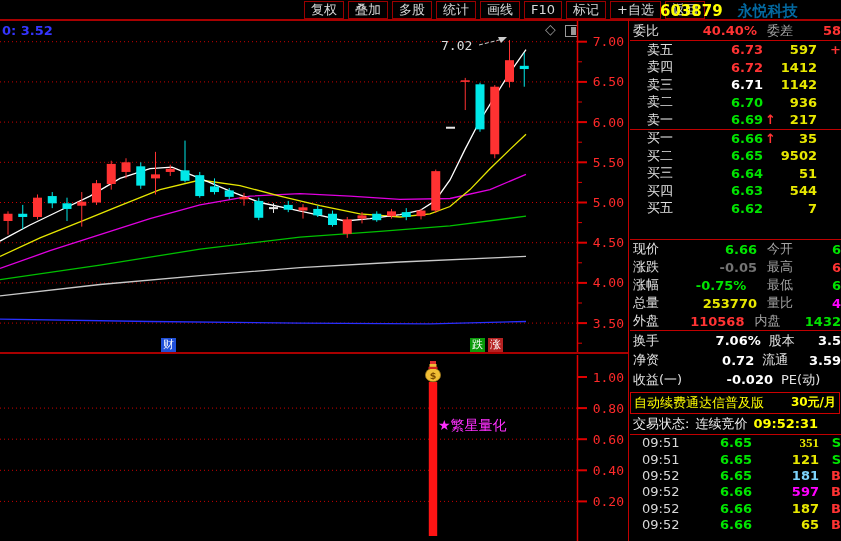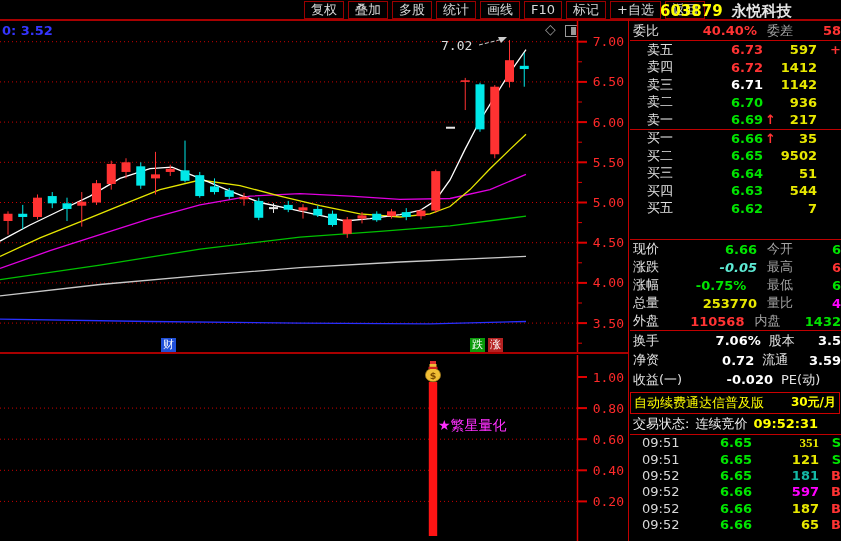--- a/index.html
+++ b/index.html
@@ -3,21 +3,21 @@
 <meta charset="utf-8">
 <style>
 *{margin:0;padding:0;box-sizing:border-box}
 html,body{background:#000}
 body{font-family:"DejaVu Sans",sans-serif}
 #app{position:relative;width:841px;height:541px;background:#000;overflow:hidden}
 #menubar{position:absolute;left:304px;top:1px;display:flex;gap:4px}
 .mbtn{border:1px solid #9a0000;color:#d8d8d8;font-size:13px;line-height:16px;padding:0 6px;background:#000;white-space:nowrap}
 #hdr{position:absolute;left:660px;top:2px;font-size:15px;font-weight:bold;white-space:nowrap}
 #code{color:#ffff00}
-#name{color:#e5e5e5;margin-left:9px}
+#name{color:#0369a1;margin-left:15px}
 #hline-top{position:absolute;left:0;top:19px;width:841px;height:2px;background:#a80000}
 #ma-label{position:absolute;left:2px;top:23px;color:#3535ff;font-size:13px;font-weight:bold}
 #icon-diamond{position:absolute;left:545px;top:21px;color:#999;font-size:14px}
 #icon-panel{position:absolute;left:565px;top:25px;width:13px;height:12px;border:1px solid #999}
 #icon-panel .half{position:absolute;right:1px;top:1px;width:5px;height:8px;background:#999}
 #main-chart{position:absolute;left:0;top:21px}
 #divider-ms{position:absolute;left:0;top:352px;width:629px;height:2px;background:#a80000}
 #sub-chart{position:absolute;left:0;top:355px}
 .tag{position:absolute;width:15px;height:14px;font-size:11px;line-height:14px;text-align:center;color:#fff}
 #tag-cai{left:161px;top:338px;background:#2050d8}
@@ -332,21 +332,21 @@
     <div class="pdivider"></div>
     <div id="stats">
         <div class="srow">
           <span class="slbl">现价</span>
           <span class="sval" style="color: rgb(0, 228, 0);">6.66</span>
           <span class="slbl2">今开</span>
           <span class="sval2" style="color: rgb(0, 228, 0);">6</span>
         </div>
         <div class="srow">
           <span class="slbl">涨跌</span>
-          <span class="sval" style="color: #5eead4; font-style: italic;">-0.05</span>
+          <span class="sval" style="color: #737373;">-0.05</span>
           <span class="slbl2">最高</span>
           <span class="sval2" style="color: rgb(255, 51, 51);">6</span>
         </div>
         <div class="srow">
           <span class="slbl">涨幅</span>
           <span class="sval" style="color: rgb(0, 228, 0); text-align: center;">-0.75%</span>
           <span class="slbl2">最低</span>
           <span class="sval2" style="color: rgb(0, 228, 0);">6</span>
         </div>
         <div class="srow">
@@ -402,21 +402,21 @@
         </div>
         <div class="trow">
           <span class="ttime" style="color: rgb(216, 216, 216);">09:51</span>
           <span class="tprice" style="color: rgb(0, 228, 0);">6.65</span>
           <span class="tvol" style="color: rgb(232, 232, 0);">121</span>
           <span class="tside" style="color: rgb(0, 228, 0);">S</span>
         </div>
         <div class="trow">
           <span class="ttime" style="color: rgb(216, 216, 216);">09:52</span>
           <span class="tprice" style="color: rgb(0, 228, 0);">6.65</span>
-          <span class="tvol" style="color: #14b8a6;">181</span>
+          <span class="tvol" style="color: #7dd3fc;">181</span>
           <span class="tside" style="color: rgb(255, 51, 51);">B</span>
         </div>
         <div class="trow">
           <span class="ttime" style="color: rgb(216, 216, 216);">09:52</span>
           <span class="tprice" style="color: rgb(0, 228, 0);">6.66</span>
           <span class="tvol" style="color: rgb(255, 0, 255);">597</span>
           <span class="tside" style="color: rgb(255, 51, 51);">B</span>
         </div>
         <div class="trow">
           <span class="ttime" style="color: rgb(216, 216, 216);">09:52</span>

